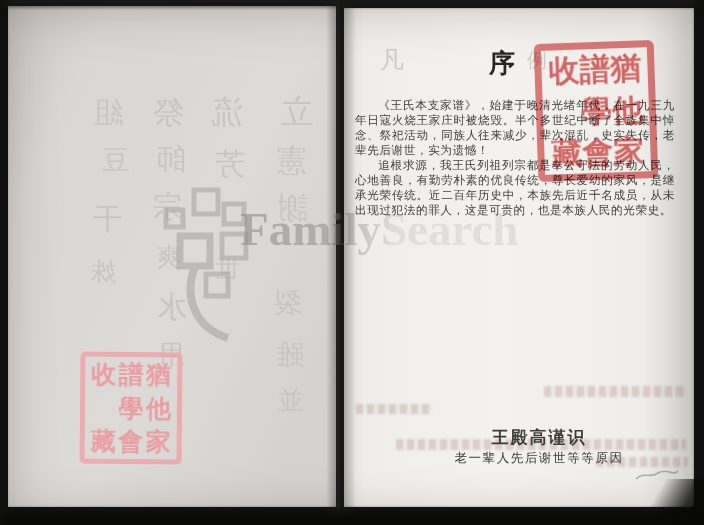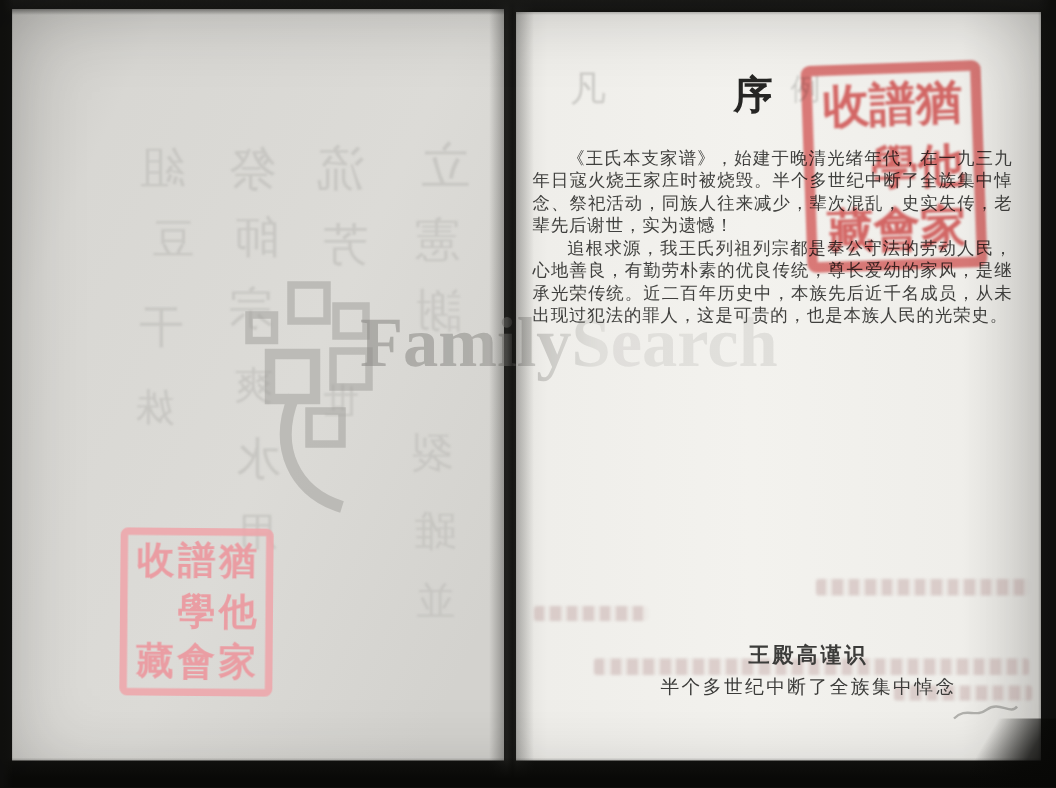--- a/index.html
+++ b/index.html
@@ -57,21 +57,21 @@
   .preface-title{position:absolute;left:0;top:38px;width:320px;margin:0;z-index:2;
         text-align:center;font-size:26px;font-weight:bold;color:#262624;
         letter-spacing:4px;filter:blur(.2px);}
   .preface-body{position:absolute;left:11px;top:90px;width:320px;z-index:2;
         font-size:11.6px;line-height:15px;letter-spacing:.6px;color:#40403e;
         text-align:justify;filter:blur(.25px);}
   .preface-body p{margin:0;text-indent:2em;}
   .colophon{position:absolute;left:11px;top:420px;width:320px;z-index:2;
         text-align:center;padding-left:48px;box-sizing:border-box;
         color:#3c3c3a;filter:blur(.25px);}
-  .sig-line{font-size:14px;font-weight:600;letter-spacing:2px;line-height:20px;}
+  .sig-line{font-size:17px;font-weight:600;letter-spacing:2px;line-height:20px;}
   .date-line{font-size:12.5px;letter-spacing:1.6px;line-height:20px;}
 
   .right-bleed-layer{position:absolute;inset:0;z-index:1;}
   .bleed-mark{position:absolute;color:#c6c5c1;line-height:1;filter:blur(.6px);opacity:.85;}
   .bleed-line{position:absolute;z-index:1;border-radius:2px;filter:blur(1px);
         background:repeating-linear-gradient(90deg,rgba(168,126,126,.30) 0 7px,rgba(168,126,126,.05) 7px 11px);}
 
   .pencil-mark{position:absolute;right:14px;bottom:24px;z-index:4;opacity:.6;}
 </style>
 </head>
@@ -144,21 +144,21 @@
         </div>
       </div>
 
     <div class="preface-body">
         <p>《王氏本支家谱》，始建于晚清光绪年代，在一九三九年日寇火烧王家庄时被烧毁。半个多世纪中断了全族集中悼念、祭祀活动，同族人往来减少，辈次混乱，史实失传，老辈先后谢世，实为遗憾！</p>
         <p>追根求源，我王氏列祖列宗都是奉公守法的劳动人民，心地善良，有勤劳朴素的优良传统，尊长爱幼的家风，是继承光荣传统。近二百年历史中，本族先后近千名成员，从未出现过犯法的罪人，这是可贵的，也是本族人民的光荣史。</p>
       </div>
 
     <div class="colophon">
       <div class="sig-line">王殿高谨识</div>
-      <div class="date-line">半个多世纪中断了全族集中悼念</div>
+      <div class="date-line">老一辈人先后谢世等等原因</div>
     </div>
 
     <div class="bleed-line" style="left:200px;top:378px;width:142px;height:11px;"></div>
     <div class="bleed-line" style="left:12px;top:396px;width:76px;height:10px;"></div>
     <div class="bleed-line" style="left:52px;top:431px;width:290px;height:11px;"></div>
     <div class="bleed-line" style="left:252px;top:449px;width:92px;height:10px;"></div>
 
     <svg class="pencil-mark" width="46" height="16" viewBox="0 0 46 16">
       <path d="M2,12 C10,4 16,12 24,6 S40,10 44,4" fill="none" stroke="#8a8a86" stroke-width="1.6"></path>
     </svg>

